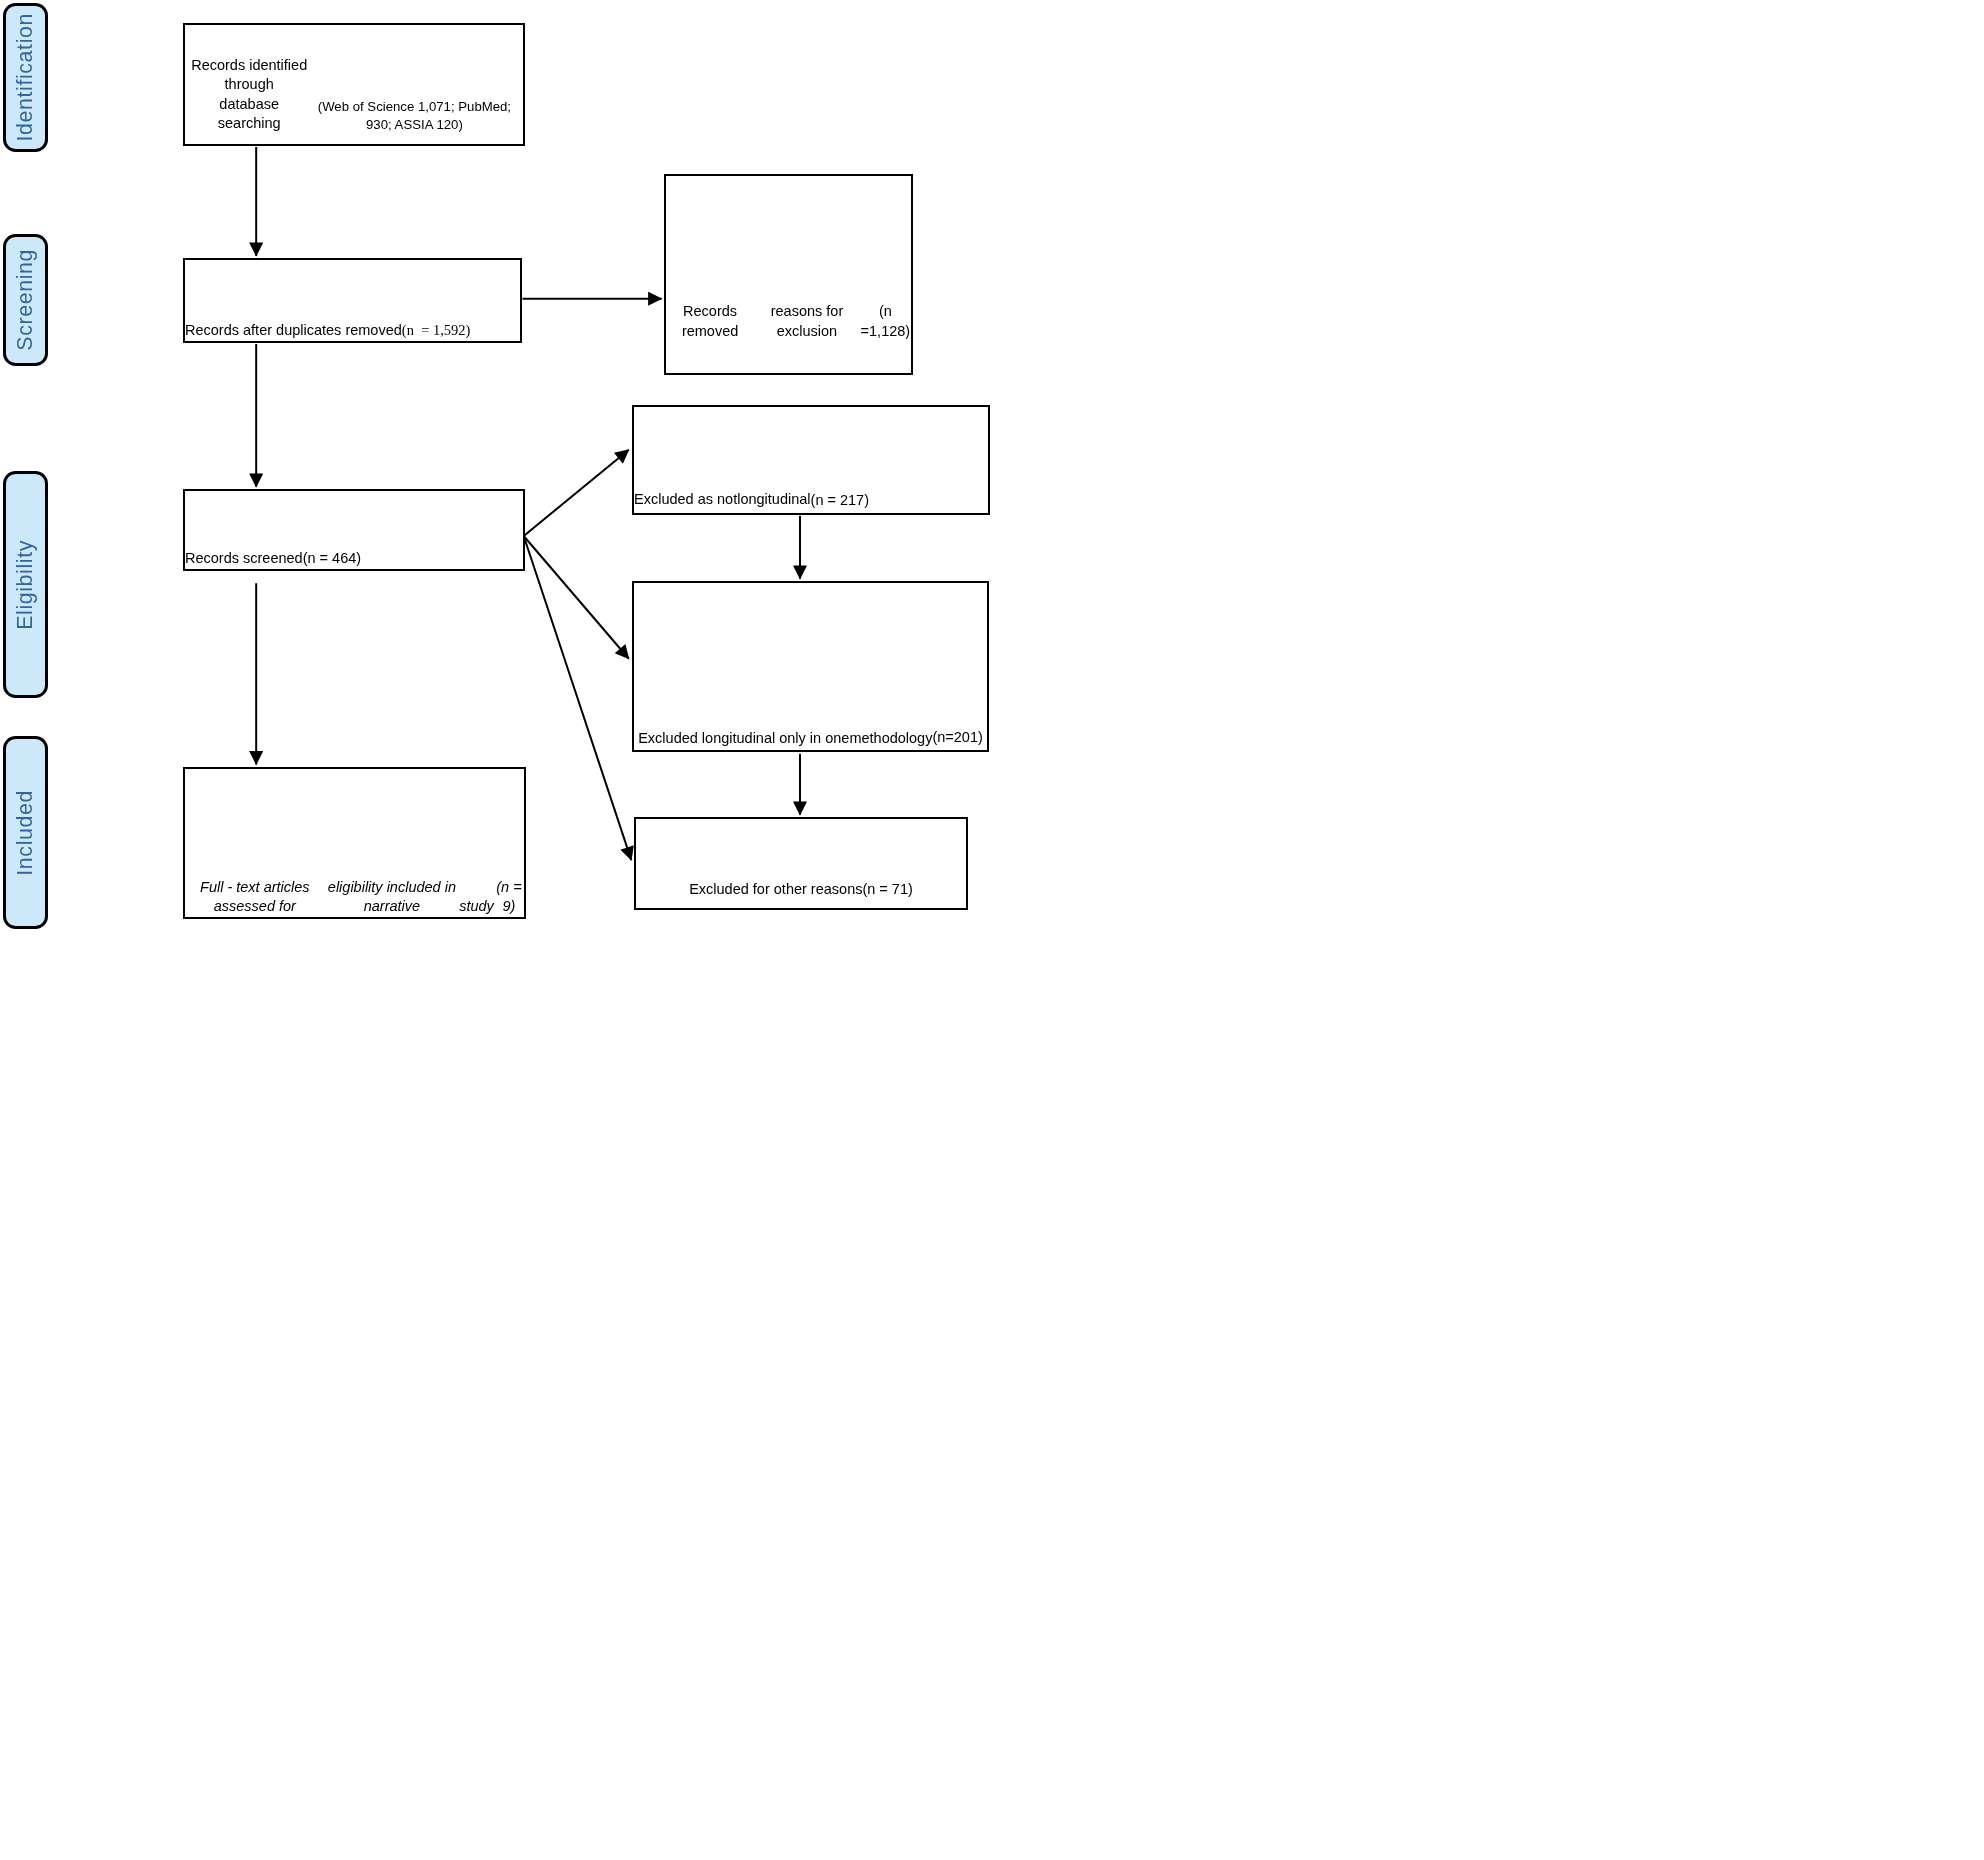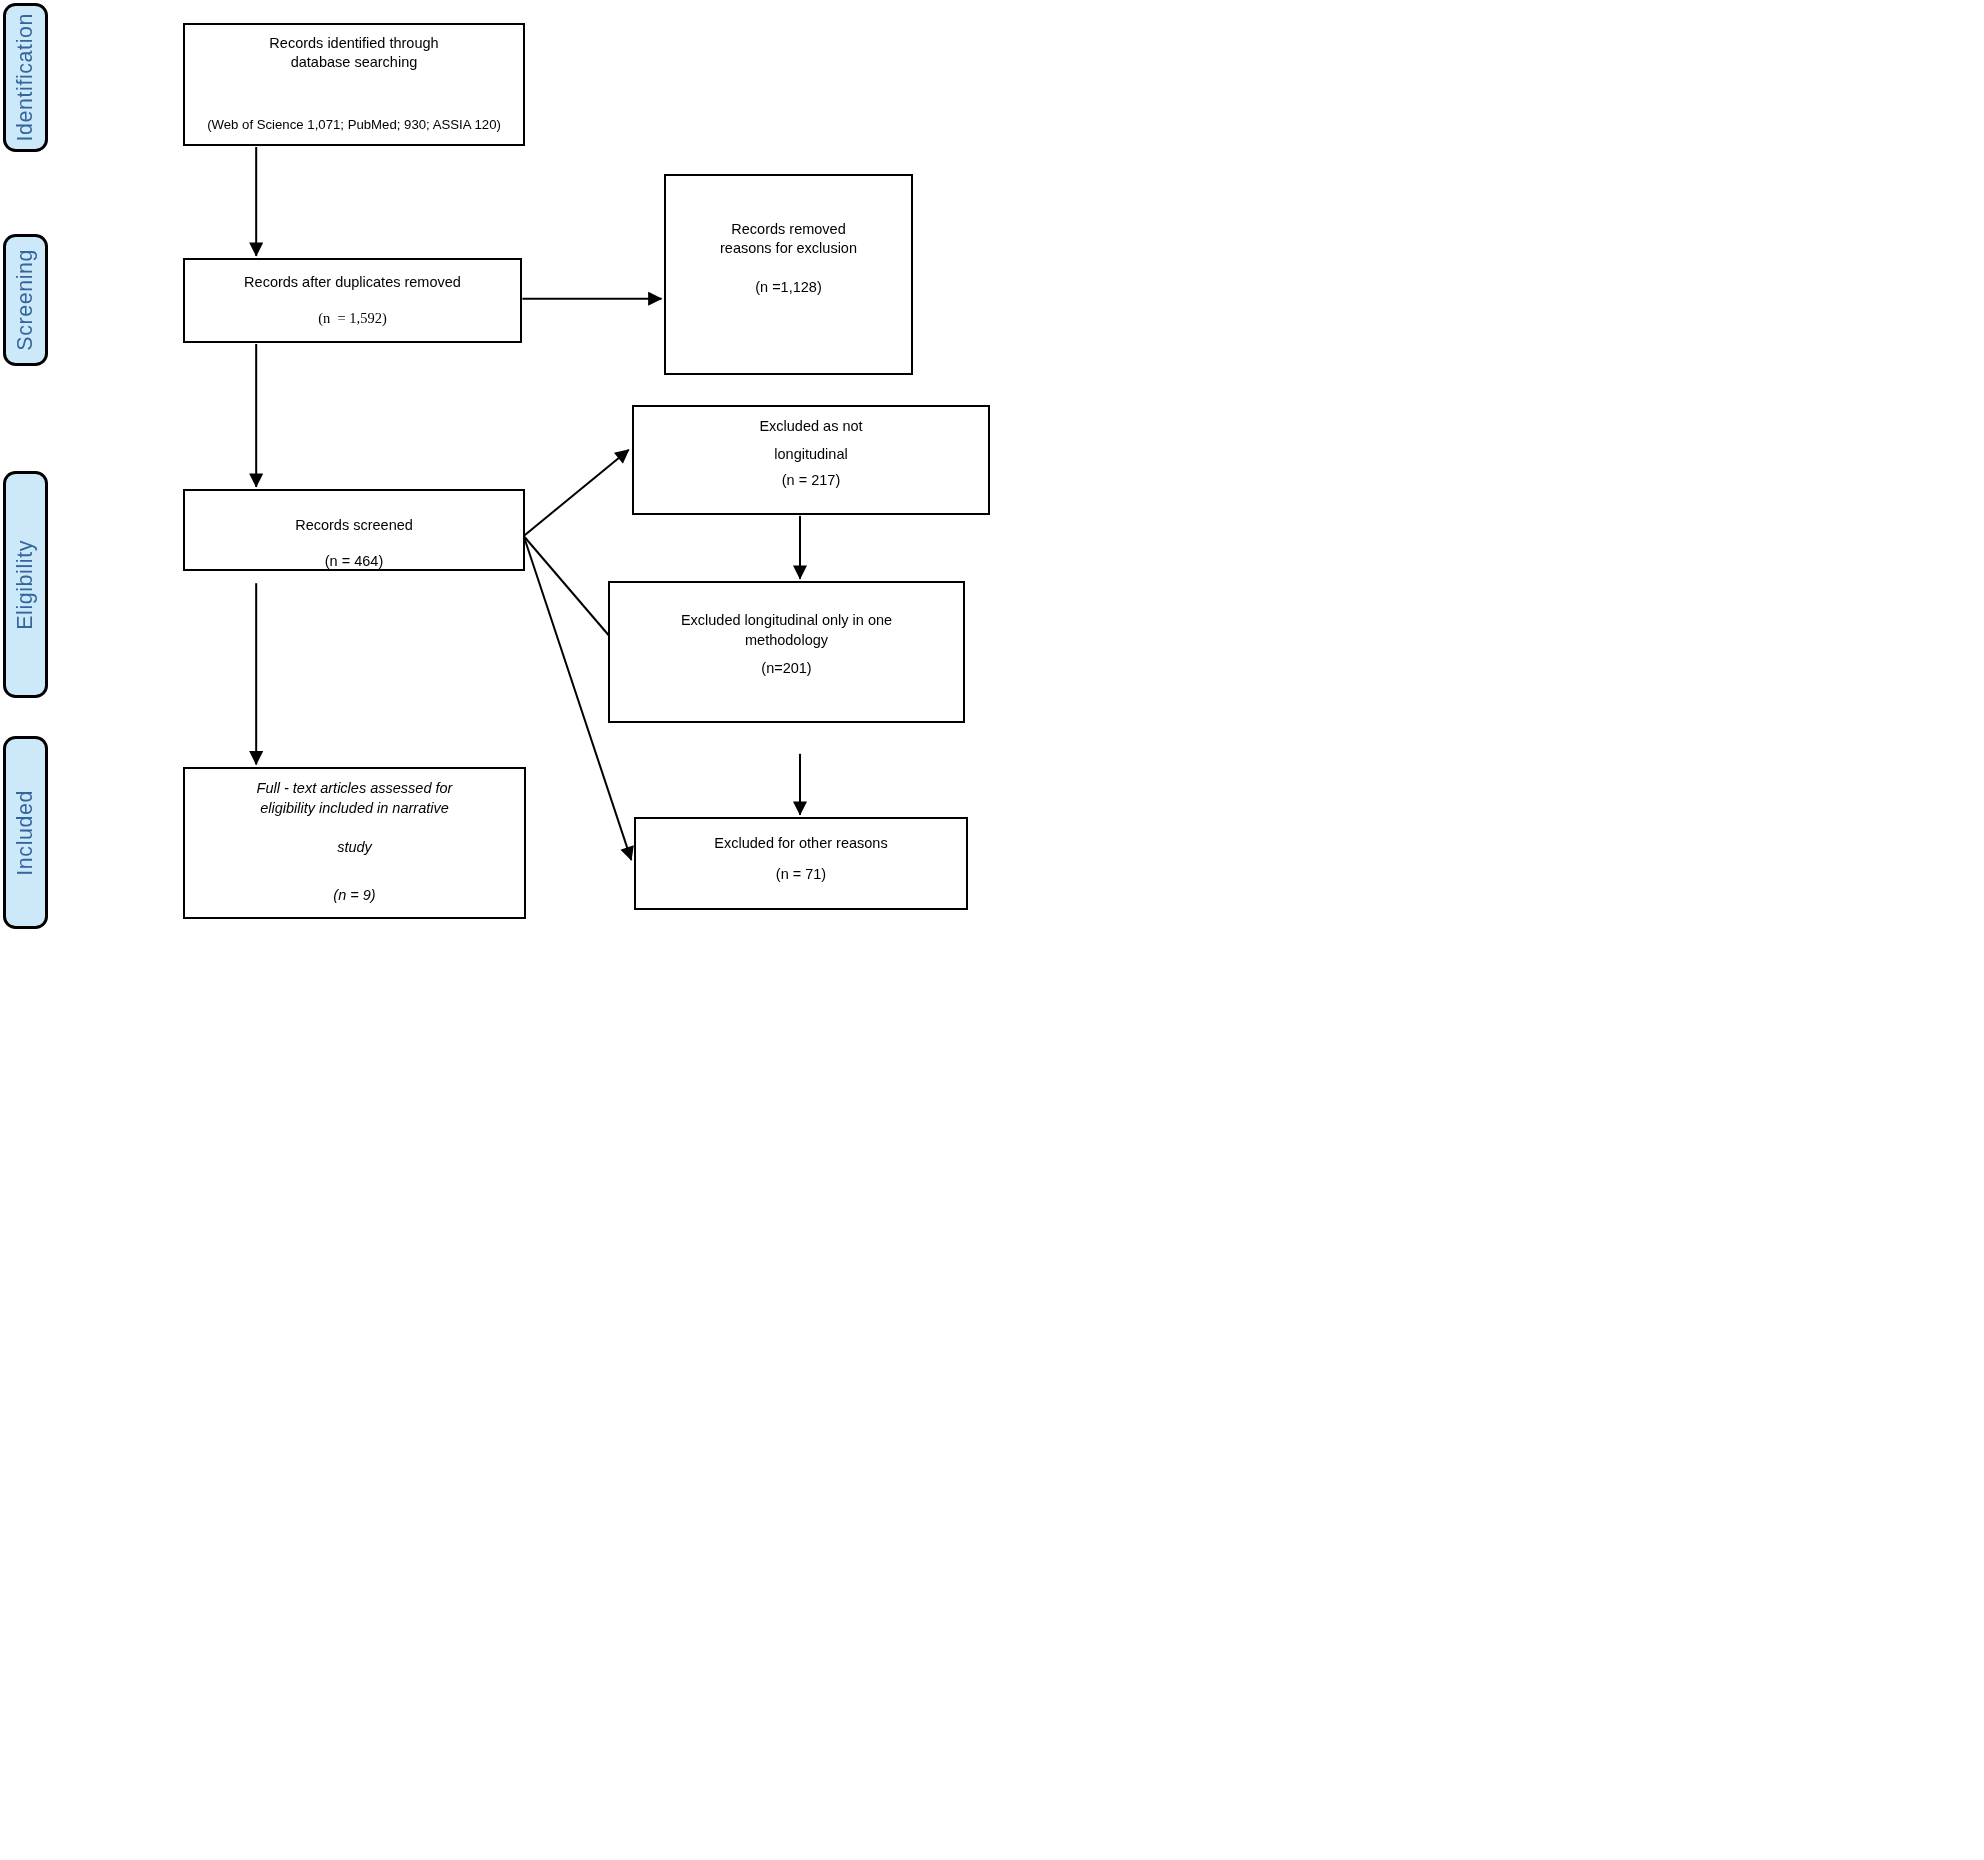--- a/index.html
+++ b/index.html
@@ -42,40 +42,40 @@
   .stage-screening{top:234px;height:132px;}
   .stage-eligibility{top:471px;height:227px;}
   .stage-included{top:736px;height:193px;}
 
   
   .fbox{
     position:absolute;
     background:#ffffff;
     border:2.5px solid var(--box-border);
     box-sizing:border-box;
-    display:flex;flex-direction:column;align-items:center;
+    display:flex;flex-direction:row;align-items:flex-end;
     text-align:center;
     font-size:14.5px;line-height:1.35;
     z-index:2;
   }
   .b-identified{left:183px;top:23px;width:342px;height:123px;justify-content:space-between;padding:8.8px 3.8px 10px;}
   .b-identified .note{font-size:13.2px;}
   .b-dedup{left:183px;top:258px;width:339px;height:85px;padding-top:12.6px;}
   .b-dedup .count{margin-top:16.4px;font-family:Liberation Serif, serif;}
   .b-screened{left:183px;top:489px;width:342px;height:82px;padding-top:25px;}
   .b-screened .count{margin-top:16.4px;}
   .b-fulltext{left:183px;top:767px;width:343px;height:152px;padding-top:10px;font-style:italic;}
   .b-fulltext .study{margin-top:20px;}
   .b-fulltext .count{margin-top:28px;}
   .b-removed{left:664px;top:174px;width:249px;height:201px;justify-content:center;padding-bottom:31.5px;}
   .b-removed .count{margin-top:19px;}
   .b-notlong{left:632px;top:405px;width:358px;height:110px;padding-top:5px;}
   .b-notlong .l{line-height:28px;}
   .b-notlong .count{line-height:25px;}
-  .b-onemeth{left:608px;top:581px;width:357px;height:142px;justify-content:center;padding-bottom:15px;}
+  .b-onemeth{left:632px;top:581px;width:357px;height:171px;justify-content:center;padding-bottom:2px;}
   .b-onemeth .l{line-height:20px;}
   .b-onemeth .count{margin-top:8.8px;}
   .b-other{left:634px;top:817px;width:334px;height:93px;justify-content:center;padding-bottom:8px;}
   .b-other .count{margin-top:11.3px;}
 </style>
 </head>
 <body>
 
 <div class="canvas">
 

